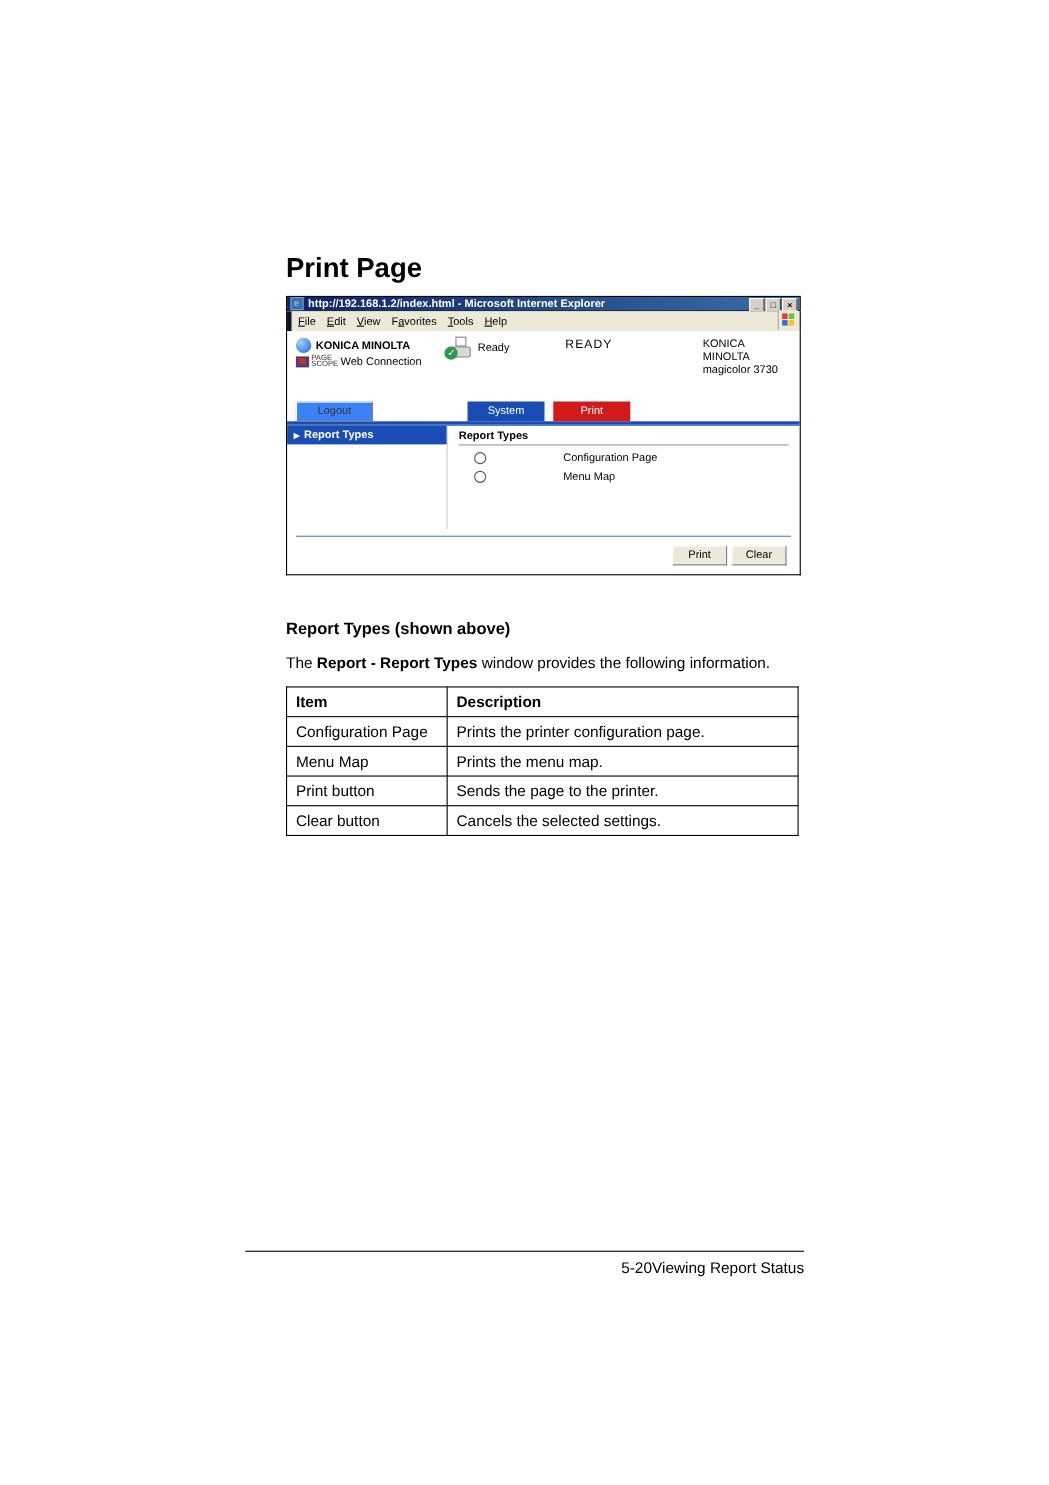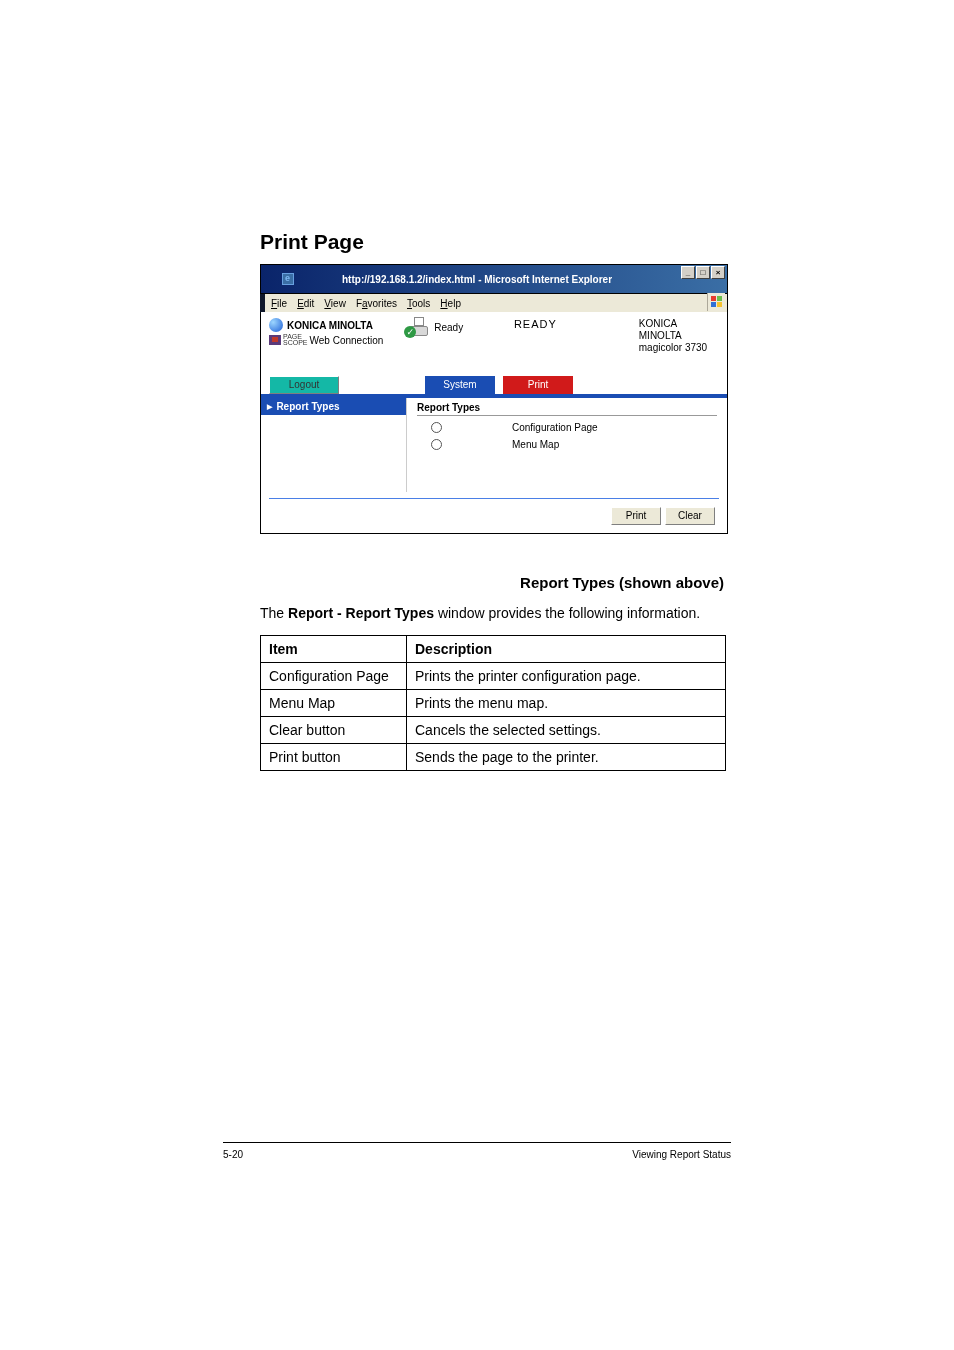--- a/index.html
+++ b/index.html
@@ -9,47 +9,46 @@
     height: 1350px;
     background: #fff;
     font-family: Arial, Helvetica, sans-serif;
     color: #000;
     position: relative;
   }
   .page {
     padding: 230px 230px 0 260px;
   }
   h2.section {
-    font-size: 21px;
+    font-size: 25px;
     font-weight: bold;
     margin: 0 0 10px 0;
   }
   .intro {
     font-size: 14px;
     margin: 0 0 22px 40px;
   }
 
   
   .shot {
     width: 468px;
     margin: 0 0 40px 0;
     font-family: "MS Sans Serif", Tahoma, Arial, sans-serif;
   }
   .titlebar {
-    height: 30px;
+    height: 14px;
     background: linear-gradient(to right, #0a246a, #3a6ea5);
     color: #fff;
     font-size: 10px;
     font-weight: bold;
     display: flex;
     align-items: center;
-    padding-left: 21px;
+    padding-left: 3px;
     position: relative;
     border: 1px solid #000;
-    gap: 44px;
   }
   .titlebar .ieicon {
     width: 12px; height: 12px;
     background: #3a6ea5;
     border: 1px solid #68a0e0;
     margin-right: 4px;
     position: relative;
   }
   .titlebar .ieicon::after {
     content: "e";
@@ -207,21 +206,21 @@
 
   .secondrow {
     display:flex;
     align-items:flex-end;
     gap:8px;
     padding:18px 8px 0 8px;
   }
   .logout-btn {
     width:70px;
     height:18px;
-    background:#14b8a6;
+    background:#3b82f6;
     border:1px solid #7f7f7f;
     border-top-color:#fff;
     border-left-color:#fff;
     font-size:10px;
     text-align:center;
     line-height:16px;
     color:#333;
   }
   .tabgap { width:70px; }
   .tab {
@@ -304,22 +303,21 @@
     border-left-color:#fff;
     font-size:10px;
     line-height:16px;
     text-align:center;
   }
 
   
   h3.sub {
     font-size:15px;
     font-weight:bold;
-    margin:40px 0 14px 12px;
-    text-align:right;
+    margin:40px 0 14px 0;
   }
   .lead {
     font-size:14px;
     margin-bottom:14px;
   }
   table.doc {
     border-collapse: collapse;
     width: 466px;
     font-size:14px;
   }
@@ -340,22 +338,22 @@
     left:223px;
     right:223px;
     bottom:190px;
   }
   .footer-line {
     border-top:1px solid #000;
     margin-bottom:6px;
   }
   .footer-row {
     display:flex;
-    justify-content:space-between;
-    font-size:10px;
+    justify-content:flex-end;
+    font-size:14px;
   }
 </style>
 </head>
 <body>
 
 <div class="page">
 
   <h2 class="section">Print Page</h2>
 
   <div class="shot">
@@ -458,26 +456,26 @@
     </tr>
     <tr>
       <td>Configuration Page</td>
       <td>Prints the printer configuration page.</td>
     </tr>
     <tr>
       <td>Menu Map</td>
       <td>Prints the menu map.</td>
     </tr>
     <tr>
+      <td>Print button</td>
+      <td>Sends the page to the printer.</td>
+    </tr>
+    <tr>
       <td>Clear button</td>
       <td>Cancels the selected settings.</td>
-    </tr>
-    <tr>
-      <td>Print button</td>
-      <td>Sends the page to the printer.</td>
     </tr>
   </tbody>
     </table>
 
 </div>
 
 <div class="footer">
   <div class="footer-line"></div>
   <div class="footer-row">
     <span>5-20</span>

